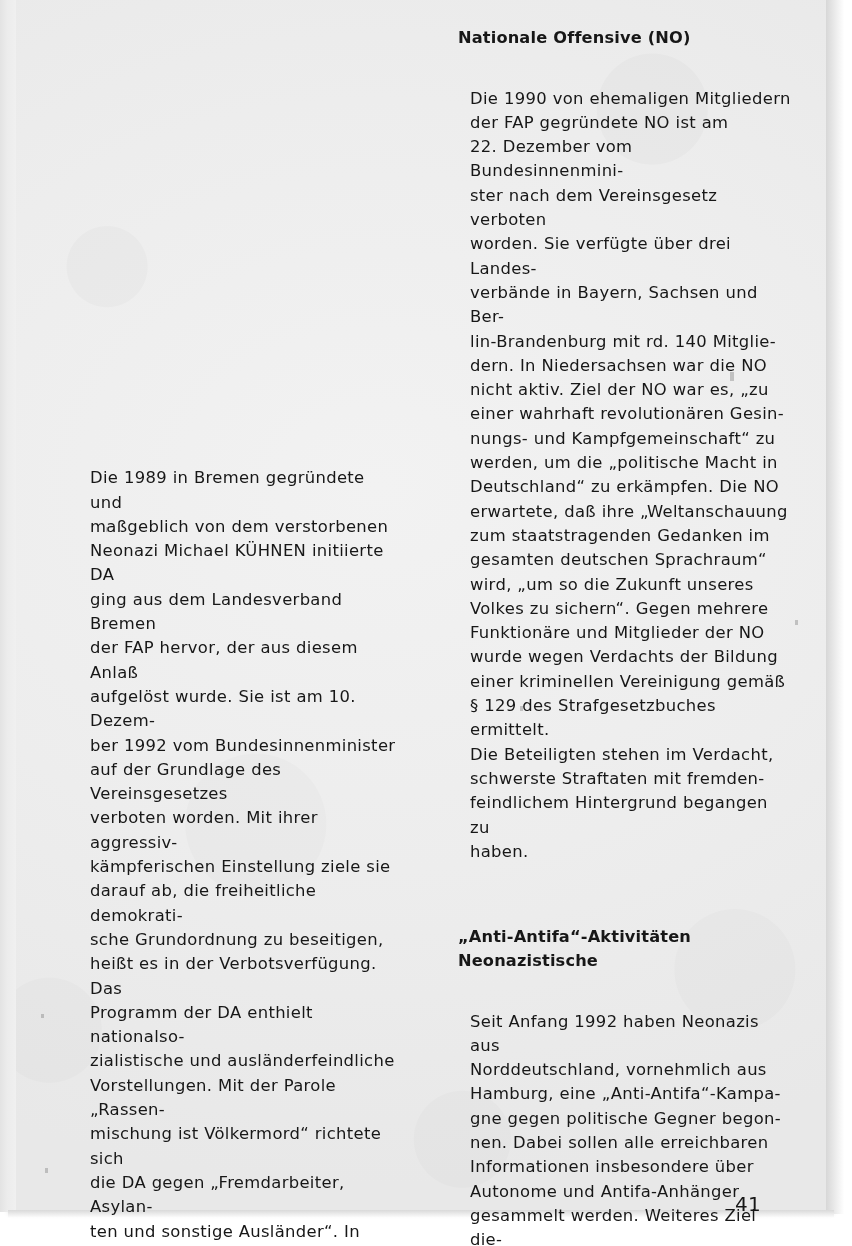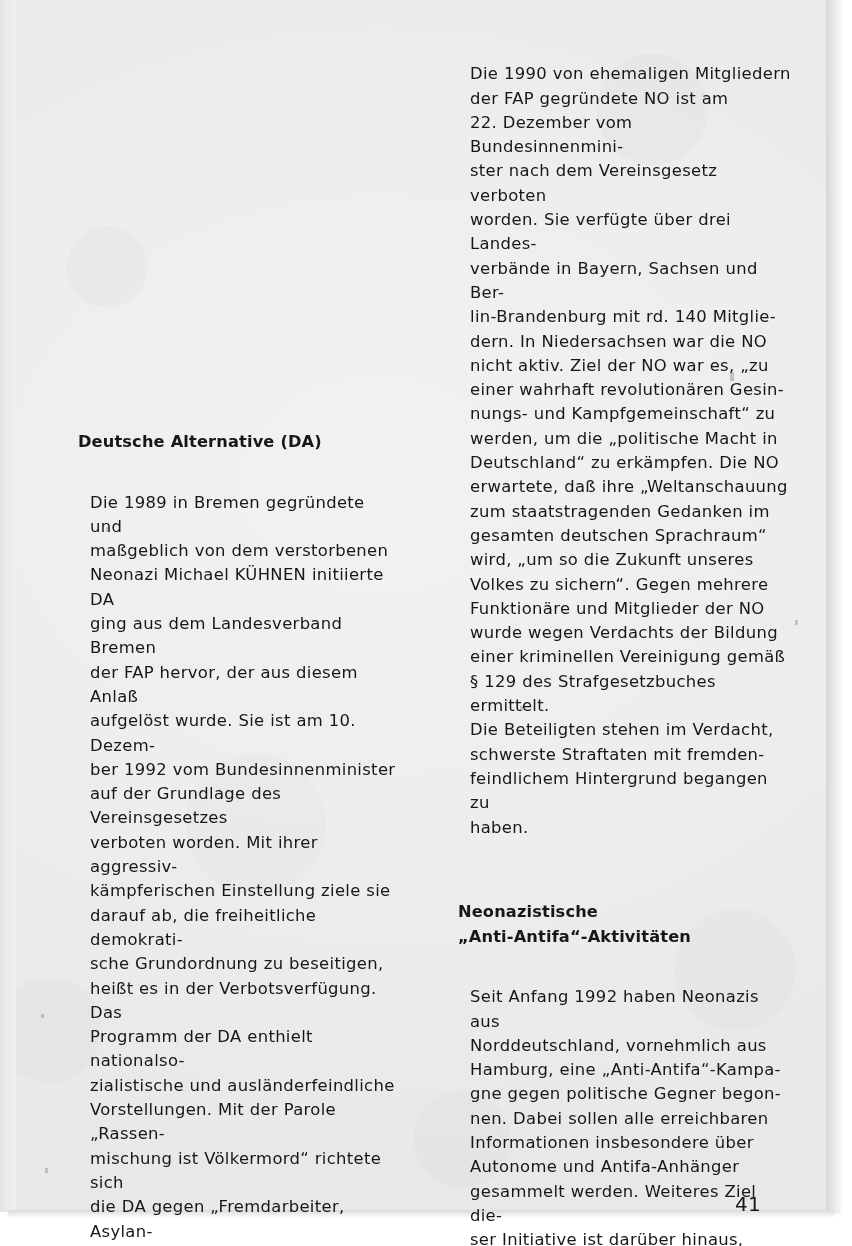--- a/index.html
+++ b/index.html
@@ -125,21 +125,20 @@
   <div id="bottom-edge"></div>
 
   <div class="speck" style="left:106px;top:527px;width:3px;height:5px;"></div>
   <div class="speck" style="left:41px;top:1014px;width:3px;height:4px;"></div>
   <div class="speck" style="left:45px;top:1168px;width:3px;height:5px;"></div>
   <div class="speck" style="left:730px;top:372px;width:4px;height:9px;"></div>
   <div class="speck" style="left:795px;top:620px;width:3px;height:5px;"></div>
   <div class="speck" style="left:520px;top:706px;width:3px;height:5px;"></div>
 
   <div class="column" id="col-left">
-    <h2 class="heading">Deutsche Alternative (DA)</h2>
     <div class="gap-after-heading"></div>
     <p class="para">Die 1989 in Bremen gegründete und
 maßgeblich von dem verstorbenen
 Neonazi Michael KÜHNEN initiierte DA
 ging aus dem Landesverband Bremen
 der FAP hervor, der aus diesem Anlaß
 aufgelöst wurde. Sie ist am 10. Dezem-
 ber 1992 vom Bundesinnenminister
 auf der Grundlage des Vereinsgesetzes
 verboten worden. Mit ihrer aggressiv-
@@ -161,20 +160,21 @@
 als „Asylbetrüger“ und sprach von der
 „Ausplünderung des deutschen
 Volkes“. In Niedersachsen war die DA
 kaum aktiv. Ihre Agitation fand
 hauptsächlich in den neuen Ländern
 statt.</p>
   </div>
 
   <div class="column" id="col-right">
 
+    <h2 class="heading">Nationale Offensive (NO)</h2>
     <div class="gap-after-heading"></div>
 
     <p class="para"><span>Die 1990 von ehemaligen Mitgliedern
 der FAP gegründete NO ist am
 22. Dezember vom Bundesinnenmini-
 ster nach dem Vereinsgesetz verboten
 worden. Sie verfügte über drei Landes-
 verbände in Bayern, Sachsen und Ber-
 lin-Brandenburg mit rd. 140 Mitglie-
 dern. </span><span class="ital">In Niedersachsen</span><span> war die NO
@@ -192,22 +192,22 @@
 wurde wegen Verdachts der Bildung
 einer kriminellen Vereinigung gemäß
 § 129 des Strafgesetzbuches ermittelt.
 Die Beteiligten stehen im Verdacht,
 schwerste Straftaten mit fremden-
 feindlichem Hintergrund begangen zu
 haben.</span></p>
 
     <div class="gap-block"></div>
 
+    <h2 class="heading">„Anti-Antifa“-Aktivitäten</h2>
     <h2 class="heading">Neonazistische</h2>
-    <h2 class="heading">„Anti-Antifa“-Aktivitäten</h2>
     <div class="gap-after-heading"></div>
 
     <p class="para">Seit Anfang 1992 haben Neonazis aus
 Norddeutschland, vornehmlich aus
 Hamburg, eine „Anti-Antifa“-Kampa-
 gne gegen politische Gegner begon-
 nen. Dabei sollen alle erreichbaren
 Informationen insbesondere über
 Autonome und Antifa-Anhänger
 gesammelt werden. Weiteres Ziel die-

